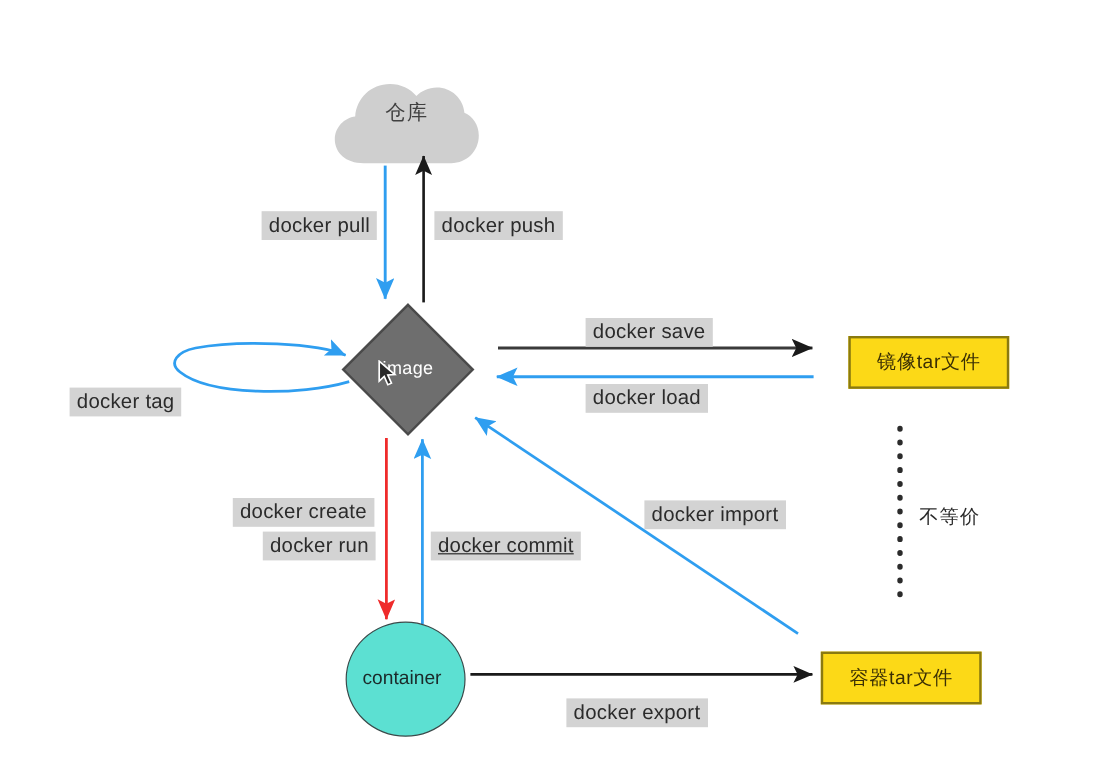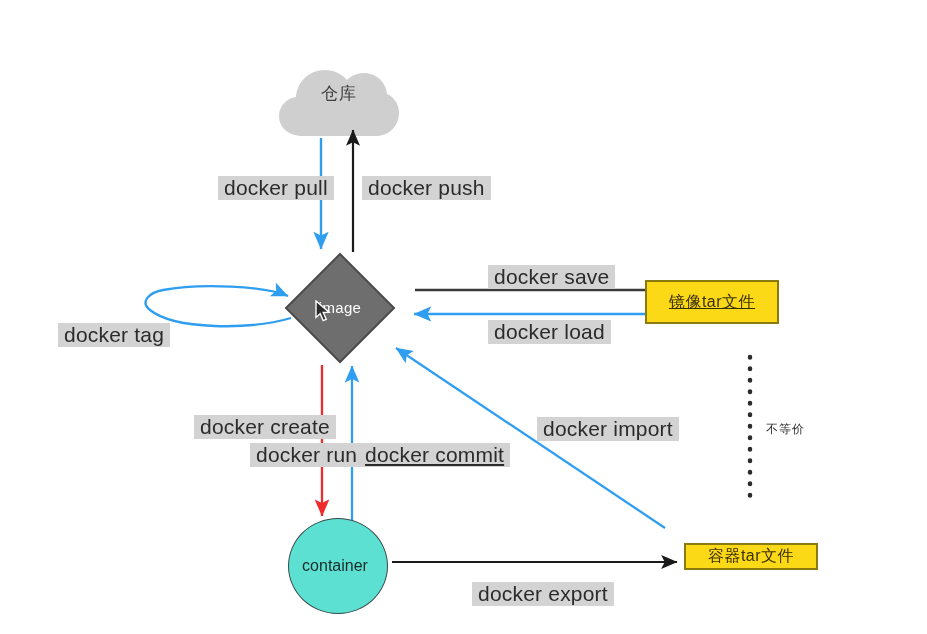--- a/index.html
+++ b/index.html
@@ -80,59 +80,58 @@
     border: 2px solid #8a7a10;
     box-sizing: border-box;
     display: flex;
     align-items: center;
     justify-content: center;
     font-size: 16px;
     color: #3a2f05;
     letter-spacing: 0.5px;
   }
   #box-image-tar {
-    left: 645px;
+    left: 707px;
     top: 280px;
     width: 134px;
     height: 44px;
-    text-decoration: underline;
   }
   #box-container-tar {
     left: 684px;
     top: 543px;
     width: 134px;
-    height: 27px;
+    height: 44px;
   }
 
   
   .edge-label {
     position: absolute;
     background: #d3d3d3;
     color: #2b2b2b;
-    font-size: 21px;
+    font-size: 17px;
     line-height: 20px;
     padding: 2px 6px;
     white-space: nowrap;
     letter-spacing: 0.2px;
   }
   .plain-label {
     position: absolute;
     color: #2b2b2b;
-    font-size: 12px;
+    font-size: 16px;
     white-space: nowrap;
     letter-spacing: 1px;
   }
 
   #lbl-docker-pull   { left: 218px; top: 176px; }
   #lbl-docker-push   { left: 362px; top: 176px; }
   #lbl-docker-tag    { left: 58px;  top: 291px; margin-top: 32px; }
   #lbl-docker-save   { left: 488px; top: 265px; }
   #lbl-docker-load   { left: 488px; top: 320px; }
   #lbl-docker-create { left: 194px; top: 415px; }
-  #lbl-docker-run    { left: 219px; top: 443px; margin-left: 31px; }
+  #lbl-docker-run    { left: 219px; top: 443px; }
   #lbl-docker-commit { left: 359px; top: 443px; text-decoration: underline; }
   #lbl-docker-import { left: 537px; top: 417px; }
   #lbl-docker-export { left: 472px; top: 582px; }
   #lbl-not-equal     { left: 766px; top: 421px; }
 
   
   #mouse-cursor {
     position: absolute;
     left: 315px;
     top: 300px;

